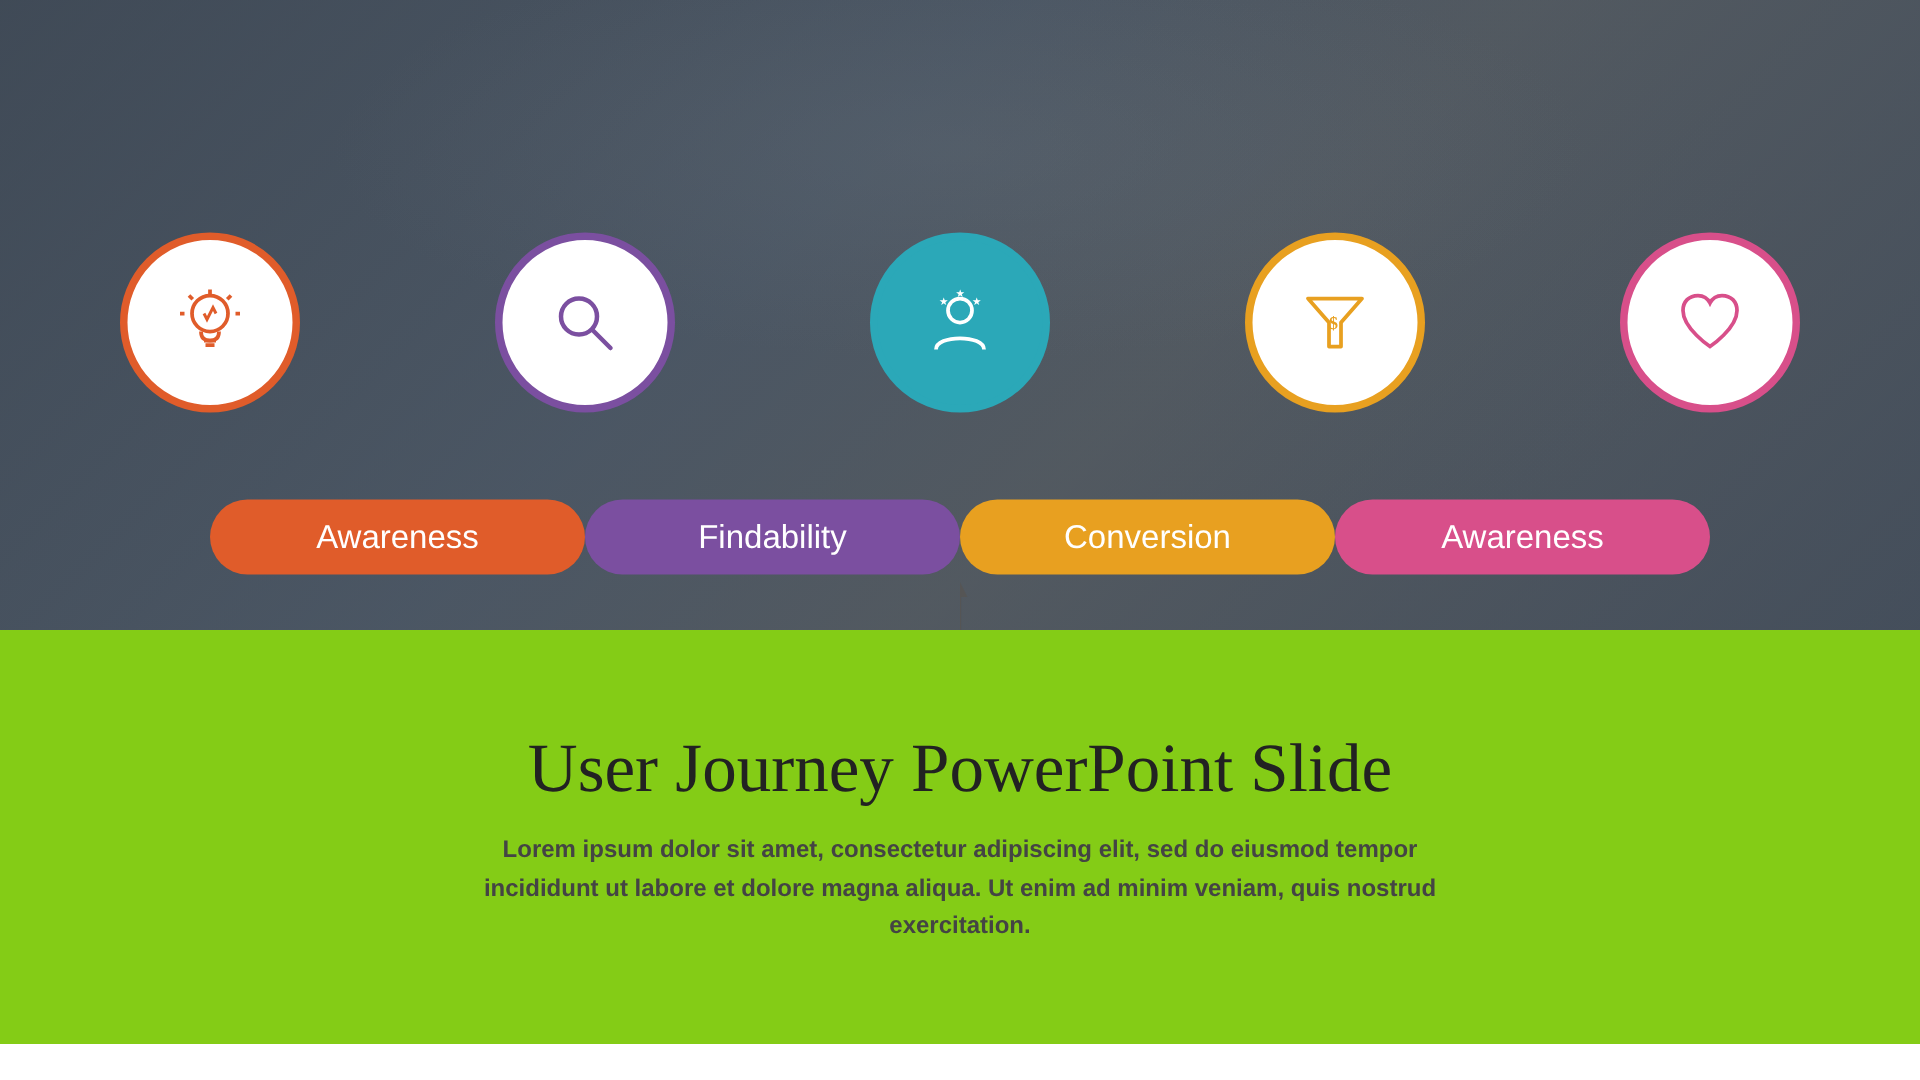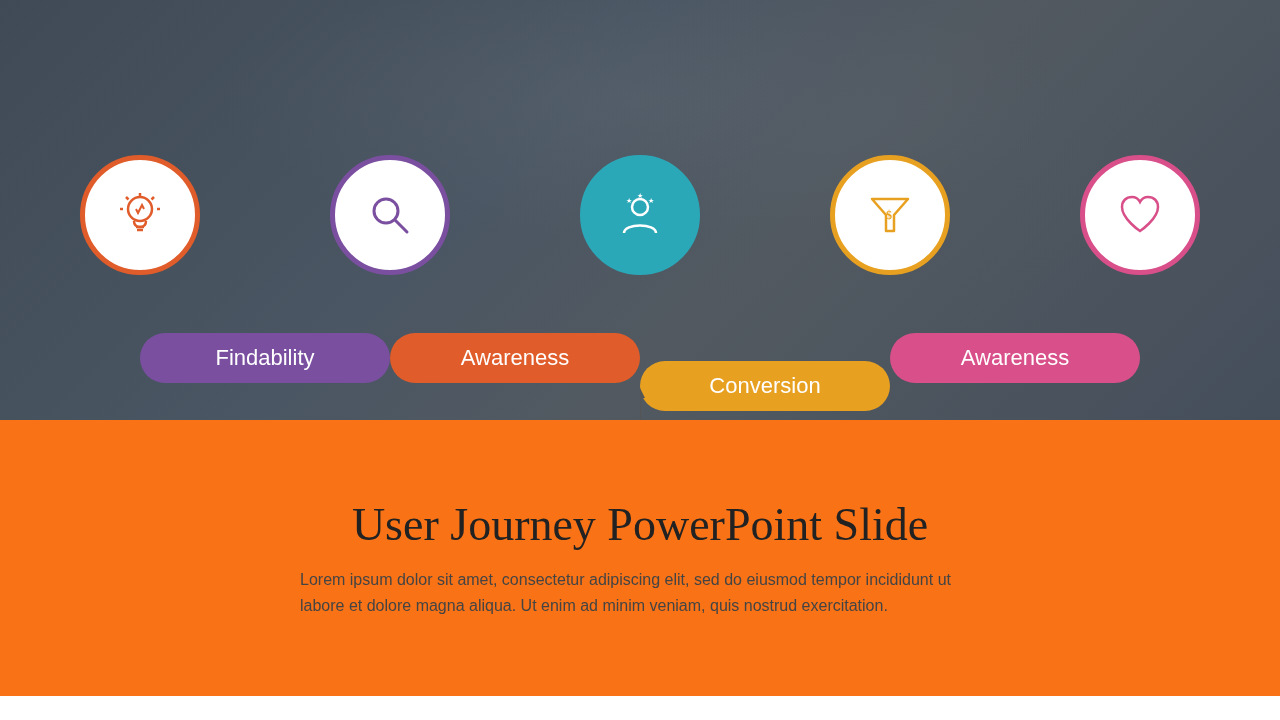--- a/index.html
+++ b/index.html
@@ -105,21 +105,21 @@
       border-radius: 25px;
       font-size: 22px;
       font-family: Arial, sans-serif;
       color: #fff;
       font-weight: 500;
     }
 
     .label-pill.awareness { background: #e05c2a; }
     .label-pill.findability { background: #7b4fa0; }
     .label-pill.reputation { background: #2ba8b8; }
-    .label-pill.conversion { background: #e8a020; margin-top: 28px; }
+    .label-pill.conversion { background: #e8a020; }
     .label-pill.advocacy { background: #d84f8a; }
 
     
     .annotation-area {
       position: absolute;
       top: 388px;
       left: 640px;
       width: 520px;
     }
 
@@ -128,44 +128,45 @@
       top: 0;
       left: 0;
       width: 510px;
       height: 50px;
     }
 
     
     .bottom-section {
       width: 1280px;
       height: 276px;
-      background: #f97316;
+      background: #84cc16;
       display: flex;
       flex-direction: column;
       align-items: center;
       justify-content: center;
       padding: 32px 160px;
     }
 
     .main-title {
       font-family: Georgia, serif;
       font-size: 46px;
       font-weight: 400;
       color: #222;
       margin-bottom: 16px;
       text-align: center;
     }
 
     .main-description {
       font-family: Arial, sans-serif;
       font-size: 16px;
       color: #444;
-      text-align: left;
+      text-align: center;
       line-height: 1.6;
       max-width: 680px;
+      font-weight: bold;
     }
   </style>
 </head>
 <body>
 
 <div class="top-section">
   <div class="bg-overlay"></div>
 
   <div class="icons-row">
 
@@ -226,22 +227,22 @@
       <div class="icon-circle advocacy">
         <svg viewBox="0 0 56 56" fill="none">
           <path d="M28 44 C28 44 10 32 10 20 C10 14 14 10 20 10 C23.5 10 26.5 12 28 15 C29.5 12 32.5 10 36 10 C42 10 46 14 46 20 C46 32 28 44 28 44 Z" stroke="#d84f8a" stroke-width="2.5" fill="none"></path>
         </svg>
       </div>
     </div>
 
   </div>
 
   <div class="labels-row">
+    <div class="label-pill awareness">Awareness</div>
     <div class="label-pill findability">Findability</div>
-    <div class="label-pill awareness">Awareness</div>
     <div class="label-pill conversion">Conversion</div>
     <div class="label-pill advocacy">Awareness</div>
   </div>
 
   <div class="annotation-area">
     <svg class="arrow-line" viewBox="0 0 510 50">
 
     <line x1="0" y1="40" x2="0" y2="5" stroke="#555" stroke-width="1.5"></line>
     <polygon points="0,0 -5,10 5,10" fill="#555"></polygon>
 

